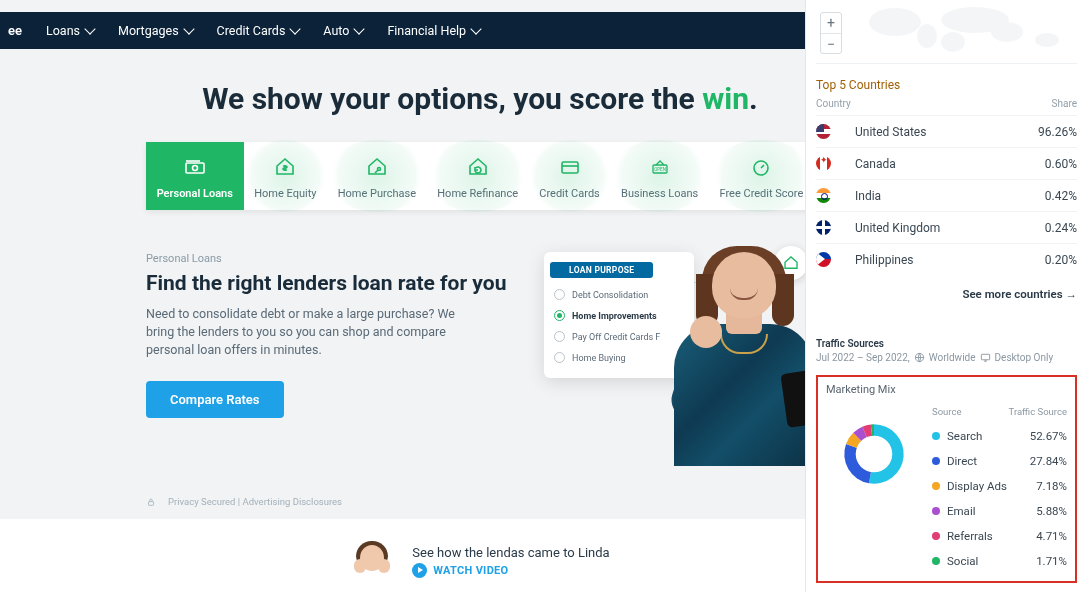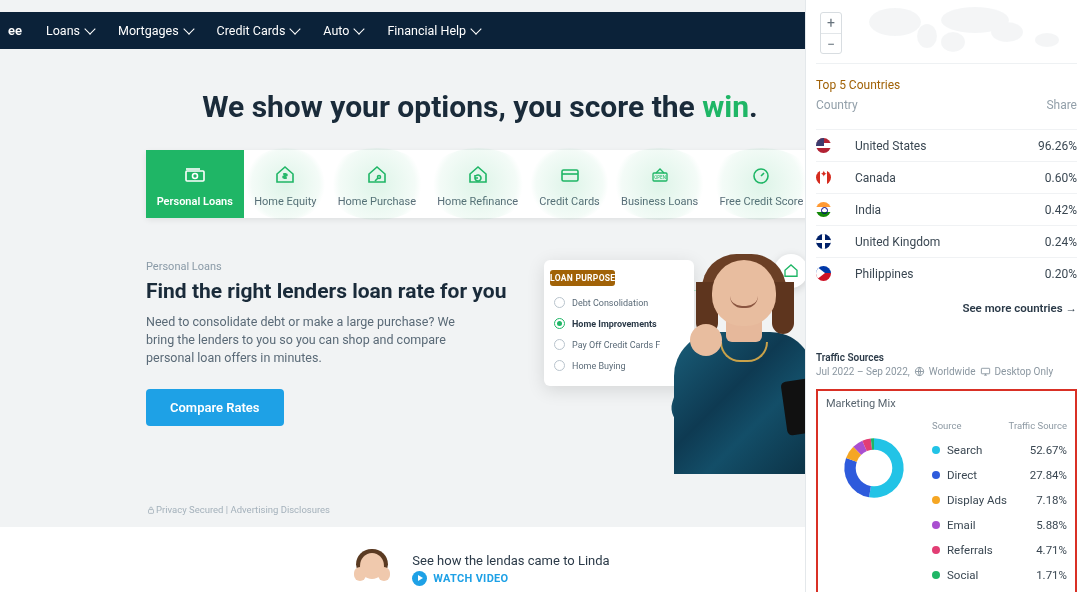--- a/index.html
+++ b/index.html
@@ -8,21 +8,21 @@
 
 .site { position: absolute; left: 0; top: 12px; width: 960px; height: 592px; background: #f1f3f4; }
 
 
 .topnav { background: #0b2239; height: 37px; display: flex; align-items: center; padding-left: 8px; gap: 24px; color: #fff; font-size: 12.5px; }
 .brand-frag { font-weight: 600; font-size: 13px; }
 .nav-item { display: flex; align-items: center; gap: 6px; cursor: pointer; }
 .chev { width: 8px; height: 8px; border-right: 1.6px solid #fff; border-bottom: 1.6px solid #fff; transform: rotate(45deg); margin-top: -4px; }
 
 
-.headline-wrap { text-align: center; padding: 40px 0 26px; }
+.headline-wrap { text-align: center; padding: 32px 0 26px; }
 .headline { font-size: 30px; font-weight: 700; color: #1a2b3a; }
 .headline .win { color: #1fb666; }
 
 
 .catbar { display: flex; background: #fff; margin: 0 146px; height: 68px; box-shadow: 0 2px 6px rgba(0,0,0,.08); border-radius: 4px; position: relative; }
 .cat { flex: 1 1 auto; display: flex; flex-direction: column; align-items: center; justify-content: center; gap: 6px; font-size: 11px; color: #5b6b79; cursor: pointer; position: relative; }
 .cat.active { background: #1fb666; color: #fff; font-weight: 600; }
 .cat-icon { width: 28px; height: 28px; display: flex; align-items: center; justify-content: center; }
 .cat-icon svg { width: 24px; height: 24px; }
 .cat.active::after { content: ""; position: absolute; bottom: -8px; left: 50%; margin-left: -8px; border: 8px solid transparent; border-top-color: #1fb666; }
@@ -32,42 +32,42 @@
 
 .hero { display: flex; margin: 42px 146px 0; gap: 24px; }
 .hero-left { flex: 1; }
 .kicker { font-size: 11px; color: #8a9aa7; }
 .hero-h { font-size: 21px; font-weight: 700; color: #1a2b3a; margin: 6px 0 10px; }
 .hero-p { font-size: 12.5px; color: #5a6a77; max-width: 320px; line-height: 1.45; }
 .cta { display: inline-block; background: #1ea1e6; color: #fff; font-size: 13px; font-weight: 600; padding: 11px 24px; border-radius: 4px; margin-top: 22px; cursor: pointer; }
 
 .hero-right { position: relative; width: 260px; height: 200px; }
 .purpose-card { position: absolute; left: -10px; top: 0; width: 150px; background: #fff; border-radius: 6px; box-shadow: 0 4px 18px rgba(0,0,0,.12); padding: 6px 6px 10px; }
-.purpose-badge { background: #a16207; color: #fff; font-size: 8.5px; font-weight: 700; padding: 3px 0; border-radius: 3px; display: inline-block; margin-bottom: 6px; letter-spacing: .3px; }
+.purpose-badge { background: #0369a1; color: #fff; font-size: 8.5px; font-weight: 700; padding: 3px 19px; border-radius: 3px; display: inline-block; margin-bottom: 6px; letter-spacing: .3px; }
 .purpose-opt { display: flex; align-items: center; gap: 7px; padding: 5px 4px; font-size: 9px; color: #5a6a77; }
 .radio { width: 11px; height: 11px; border: 1.3px solid #b9c4cd; border-radius: 50%; position: relative; }
 .radio.sel { border-color: #1fb666; }
 .radio.sel::after { content: ""; position: absolute; inset: 2px; border-radius: 50%; background: #1fb666; }
 .house-badge { position: absolute; left: 220px; top: -6px; width: 34px; height: 34px; background: #fff; border-radius: 50%; display: flex; align-items: center; justify-content: center; box-shadow: 0 2px 8px rgba(0,0,0,.15); }
 .house-badge svg { width: 18px; height: 18px; stroke: #1fb666; }
 .dashed-line { position: absolute; left: 140px; top: 30px; width: 90px; height: 90px; border: 1.5px dashed #b8e6cd; border-left: none; border-bottom: none; border-radius: 0 40px 0 0; }
 .hero-woman { position: absolute; left: 80px; top: -8px; width: 200px; height: 222px; overflow: hidden; }
 .woman-body { position: absolute; left: 40px; top: 80px; width: 140px; height: 150px; background: linear-gradient(135deg, #1a5f7a 0%, #0e3a52 40%, #134e68 60%, #0b2f42 100%); border-radius: 44px 44px 0 0; }
 .woman-neck { position: absolute; left: 92px; top: 62px; width: 36px; height: 28px; background: #e6b89b; border-radius: 6px; }
 .woman-head { position: absolute; left: 78px; top: 8px; width: 64px; height: 66px; background: #e8bd9f; border-radius: 50% 50% 46% 46%; }
 .woman-hair { position: absolute; left: 68px; top: 2px; width: 84px; height: 58px; background: #6b3f25; border-radius: 44px 44px 30px 30px; }
 .woman-hair-side { position: absolute; top: 30px; width: 22px; height: 52px; background: #5e351e; border-radius: 0 0 16px 16px; }
 .woman-hair-side.l { left: 62px; } .woman-hair-side.r { left: 138px; }
 .woman-smile { position: absolute; left: 96px; top: 44px; width: 28px; height: 12px; border-bottom: 2.5px solid #8a5540; border-radius: 0 0 20px 20px; }
 .woman-phone { position: absolute; left: 150px; top: 128px; width: 30px; height: 54px; background: #111; border-radius: 5px; transform: rotate(-8deg); }
 .woman-hand { position: absolute; left: 56px; top: 72px; width: 32px; height: 32px; background: #e8bd9f; border-radius: 50%; }
 .woman-arm { position: absolute; left: 44px; top: 96px; width: 38px; height: 80px; background: #154b64; border-radius: 20px; transform: rotate(18deg); }
 .necklace { position: absolute; left: 86px; top: 90px; width: 48px; height: 20px; border: 2px solid #c9a24a; border-top: none; border-radius: 0 0 28px 28px; }
 
-.disclose { font-size: 9.5px; color: #a4b1bb; margin: 44px 0 0 146px; display: flex; align-items: center; gap: 0; }
+.disclose { font-size: 9.5px; color: #a4b1bb; margin: 44px 0 0 146px; display: flex; align-items: center; gap: 12px; }
 
 .linda-bar { background: #fff; padding: 20px 0; display: flex; align-items: center; justify-content: center; gap: 18px; margin-top: 12px; }
 .linda-img { width: 44px; height: 44px; position: relative; }
 .linda-face { position: absolute; left: 10px; top: 6px; width: 24px; height: 26px; background: #f0c9ad; border-radius: 50%; }
 .linda-hair { position: absolute; left: 6px; top: 2px; width: 32px; height: 24px; background: #5a3a22; border-radius: 18px 18px 10px 10px; }
 .linda-hands { position: absolute; left: 4px; top: 20px; width: 12px; height: 14px; background: #f0c9ad; border-radius: 6px; box-shadow: 24px 0 0 #f0c9ad; }
 .linda-txt { font-size: 13px; color: #2b3a48; }
 .linda-watch { display: flex; align-items: center; gap: 6px; color: #1ea1e6; font-size: 11px; font-weight: 700; letter-spacing: .3px; margin-top: 3px; cursor: pointer; }
 .play-circle { width: 15px; height: 15px; border-radius: 50%; background: #1ea1e6; position: relative; }
 .play-circle::after { content: ""; position: absolute; left: 5.5px; top: 4px; border: 3.5px solid transparent; border-left: 5px solid #fff; }
@@ -75,21 +75,21 @@
 
 .panel { position: absolute; right: 0; top: 0; width: 282px; height: 592px; background: #fff; border-left: 1px solid #e4e8eb; padding: 8px 10px; overflow: hidden; }
 .map-zone { position: relative; height: 56px; border-bottom: 1px solid #eef1f3; }
 .world-sil { position: absolute; right: 0; top: -6px; width: 220px; height: 56px; opacity: .28; }
 .world-sil svg { width: 100%; height: 100%; }
 .zoom-btns { position: absolute; left: 4px; top: 4px; width: 22px; border: 1px solid #d8dde1; border-radius: 3px; background: #fff; }
 .zoom-b { height: 20px; display: flex; align-items: center; justify-content: center; font-size: 14px; color: #66727c; cursor: pointer; }
 .zoom-b + .zoom-b { border-top: 1px solid #e2e6e9; }
 
 .sec-h { font-size: 12px; color: #a16207; margin: 14px 0 6px; }
-.tbl-head { display: flex; justify-content: space-between; font-size: 12px; color: #93a0aa; margin-bottom: 17px; }
+.tbl-head { display: flex; justify-content: space-between; font-size: 10px; color: #93a0aa; margin-bottom: 6px; }
 .country-row { display: flex; align-items: center; justify-content: space-between; padding: 8px 0; border-top: 1px solid #f0f2f4; font-size: 12px; color: #3a4752; }
 .country-left { display: flex; align-items: center; gap: 24px; }
 .flag { width: 15px; height: 15px; border-radius: 50%; background: #ccc; position: relative; overflow: hidden; }
 .flag-us { background: linear-gradient(#b22234 0 33%, #fff 33% 66%, #b22234 66% 100%); }
 .flag-us::after { content: ""; position: absolute; left: 0; top: 0; width: 8px; height: 8px; background: #3c3b6e; }
 .flag-ca { background: #fff; position: relative; }
 .flag-ca::before { content: ""; position: absolute; inset: 0; background: linear-gradient(90deg, #d52b1e 0 25%, transparent 25% 75%, #d52b1e 75% 100%); }
 .flag-ca::after { content: "✦"; position: absolute; left: 4px; top: -1px; font-size: 9px; color: #d52b1e; }
 .flag-in { background: linear-gradient(#ff9933 0 33%, #fff 33% 66%, #138808 66% 100%); }
 .flag-in::after { content: ""; position: absolute; left: 5px; top: 5px; width: 5px; height: 5px; border: 1px solid #000080; border-radius: 50%; }

